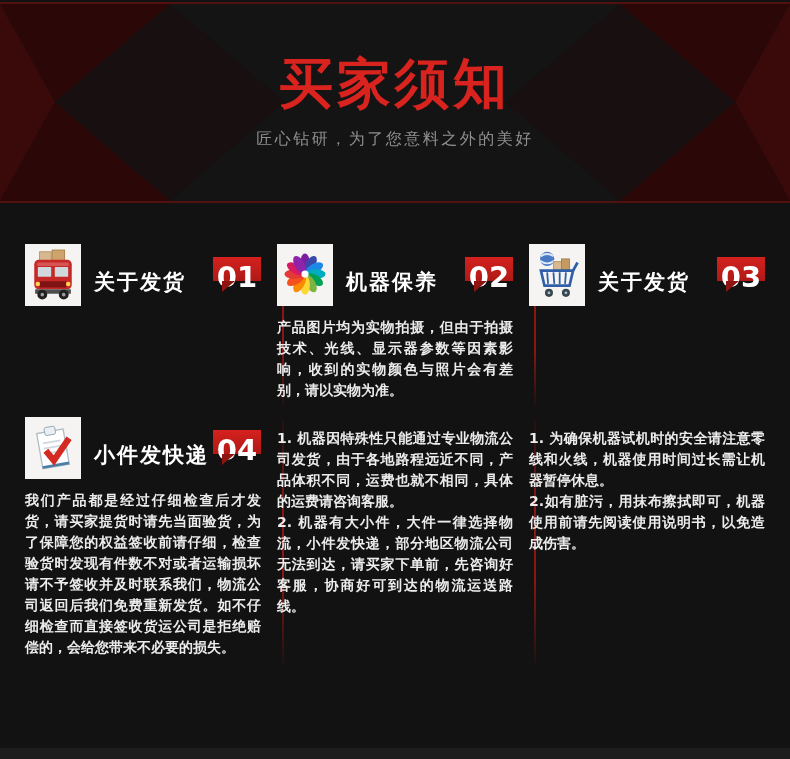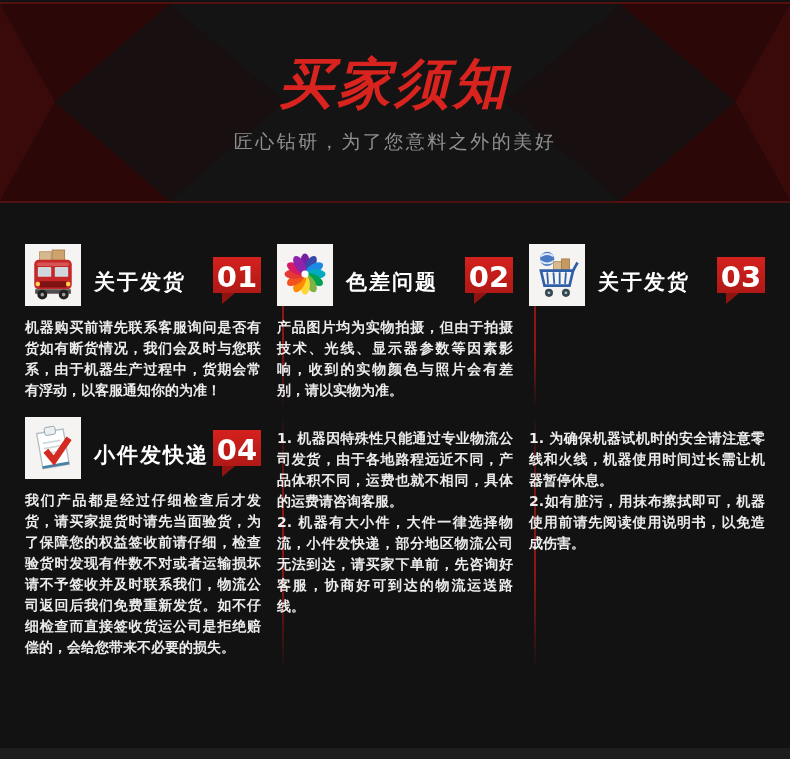--- a/index.html
+++ b/index.html
@@ -26,27 +26,26 @@
   .deco.right { right:0; transform:scaleX(-1); }
   .header-inner { position:relative; z-index:2; }
   .page-title {
     margin-top:50px;
     text-align:center;
     color:#d8231e;
     font-size:54px;
     font-weight:900;
     letter-spacing:4px;
     line-height:1.1;
-    font-style:italic;
   }
   .page-subtitle {
     margin-top:16px;
     text-align:center;
     color:#8f8f8f;
-    font-size:19px;
+    font-size:16px;
     letter-spacing:2.5px;
   }
 
   
   .main {
     display:grid;
     grid-template-columns:repeat(3,1fr);
     column-gap:44px;
     row-gap:30px;
     padding:41px 25px 0;
@@ -82,21 +81,21 @@
     color:#ffffff;
     font-size:21px;
     font-weight:bold;
     letter-spacing:2px;
     margin:24px 0 0 13px;
     white-space:nowrap;
   }
   .badge {
     margin-left:auto;
     margin-top:13px;
-    width:48px; height:36px;
+    width:48px; height:24px;
     background:linear-gradient(#d4211e,#b01916);
     color:#ffffff;
     font-size:29px;
     font-weight:bold;
     text-align:center;
     line-height:40px;
     position:relative;
     flex:0 0 auto;
   }
   .badge::after {
@@ -165,21 +164,20 @@
           <rect x="8" y="47" width="40" height="5" fill="#4e4e4e"></rect>
           <circle cx="16" cy="53" r="5.5" fill="#212121"></circle>
             <circle cx="16" cy="53" r="2" fill="#9e9e9e"></circle>
           <circle cx="40" cy="53" r="5.5" fill="#212121"></circle>
             <circle cx="40" cy="53" r="2" fill="#9e9e9e"></circle>
         </svg>
       </div>
       <div class="sec-title">关于发货</div>
       <div class="badge">01</div>
     </div>
-    <div class="sec-body">机器购买前请先联系客服询问是否有货如有断货情况，我们会及时与您联系，由于机器生产过程中，货期会常有浮动，以客服通知你的为准！</div>
   </div>
 
   <div class="section">
     <div class="divider"></div>
     <div class="sec-head">
       <div class="icon-box">
         <svg width="50" height="56" viewBox="0 0 56 62">
           <g>
             <ellipse cx="28" cy="18" rx="5.5" ry="11" fill="#7b1fa2" transform="rotate(0 28 30)"></ellipse>
             <ellipse cx="28" cy="18" rx="5.5" ry="11" fill="#3949ab" transform="rotate(30 28 30)"></ellipse>
@@ -190,21 +188,21 @@
             <ellipse cx="28" cy="18" rx="5.5" ry="11" fill="#fdd835" transform="rotate(180 28 30)"></ellipse>
             <ellipse cx="28" cy="18" rx="5.5" ry="11" fill="#fb8c00" transform="rotate(210 28 30)"></ellipse>
             <ellipse cx="28" cy="18" rx="5.5" ry="11" fill="#f4511e" transform="rotate(240 28 30)"></ellipse>
             <ellipse cx="28" cy="18" rx="5.5" ry="11" fill="#e53935" transform="rotate(270 28 30)"></ellipse>
             <ellipse cx="28" cy="18" rx="5.5" ry="11" fill="#d81b60" transform="rotate(300 28 30)"></ellipse>
             <ellipse cx="28" cy="18" rx="5.5" ry="11" fill="#8e24aa" transform="rotate(330 28 30)"></ellipse>
             <circle cx="28" cy="30" r="4" fill="#ffffff"></circle>
           </g>
         </svg>
       </div>
-      <div class="sec-title">色差问题</div>
+      <div class="sec-title">机器保养</div>
       <div class="badge">02</div>
     </div>
     <div class="sec-body">产品图片均为实物拍摄，但由于拍摄技术、光线、显示器参数等因素影响，收到的实物颜色与照片会有差别，请以实物为准。</div>
   </div>
 
   <div class="section">
     <div class="sec-head">
       <div class="icon-box">
         <svg width="50" height="56" viewBox="0 0 56 62">
           <circle cx="17" cy="13" r="8" fill="#4a79c4"></circle>

